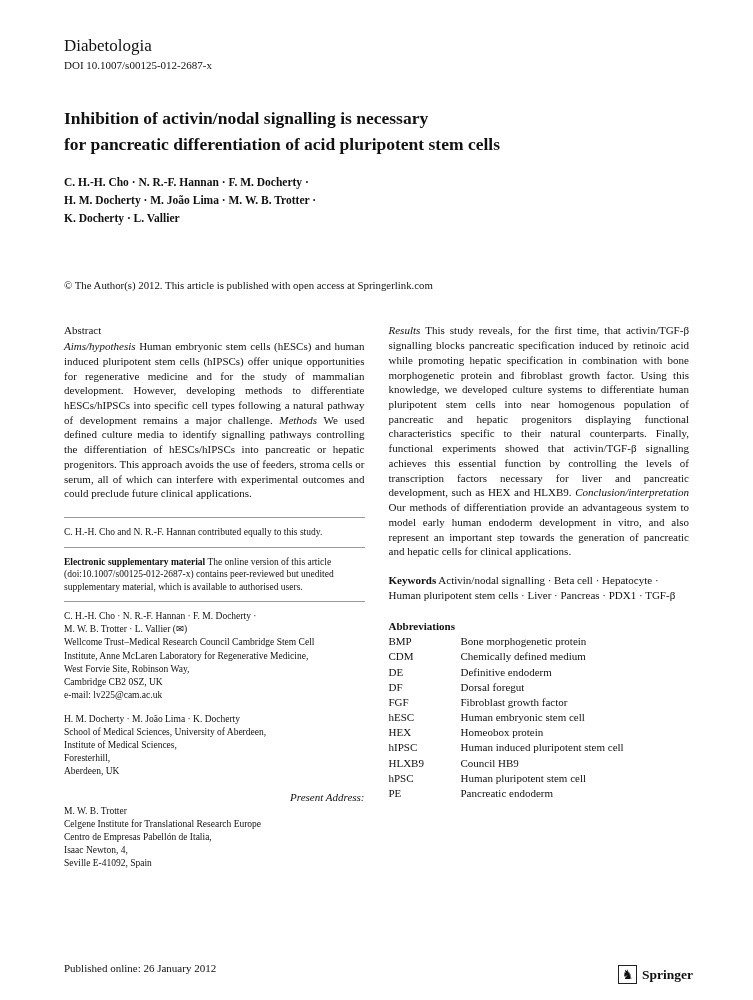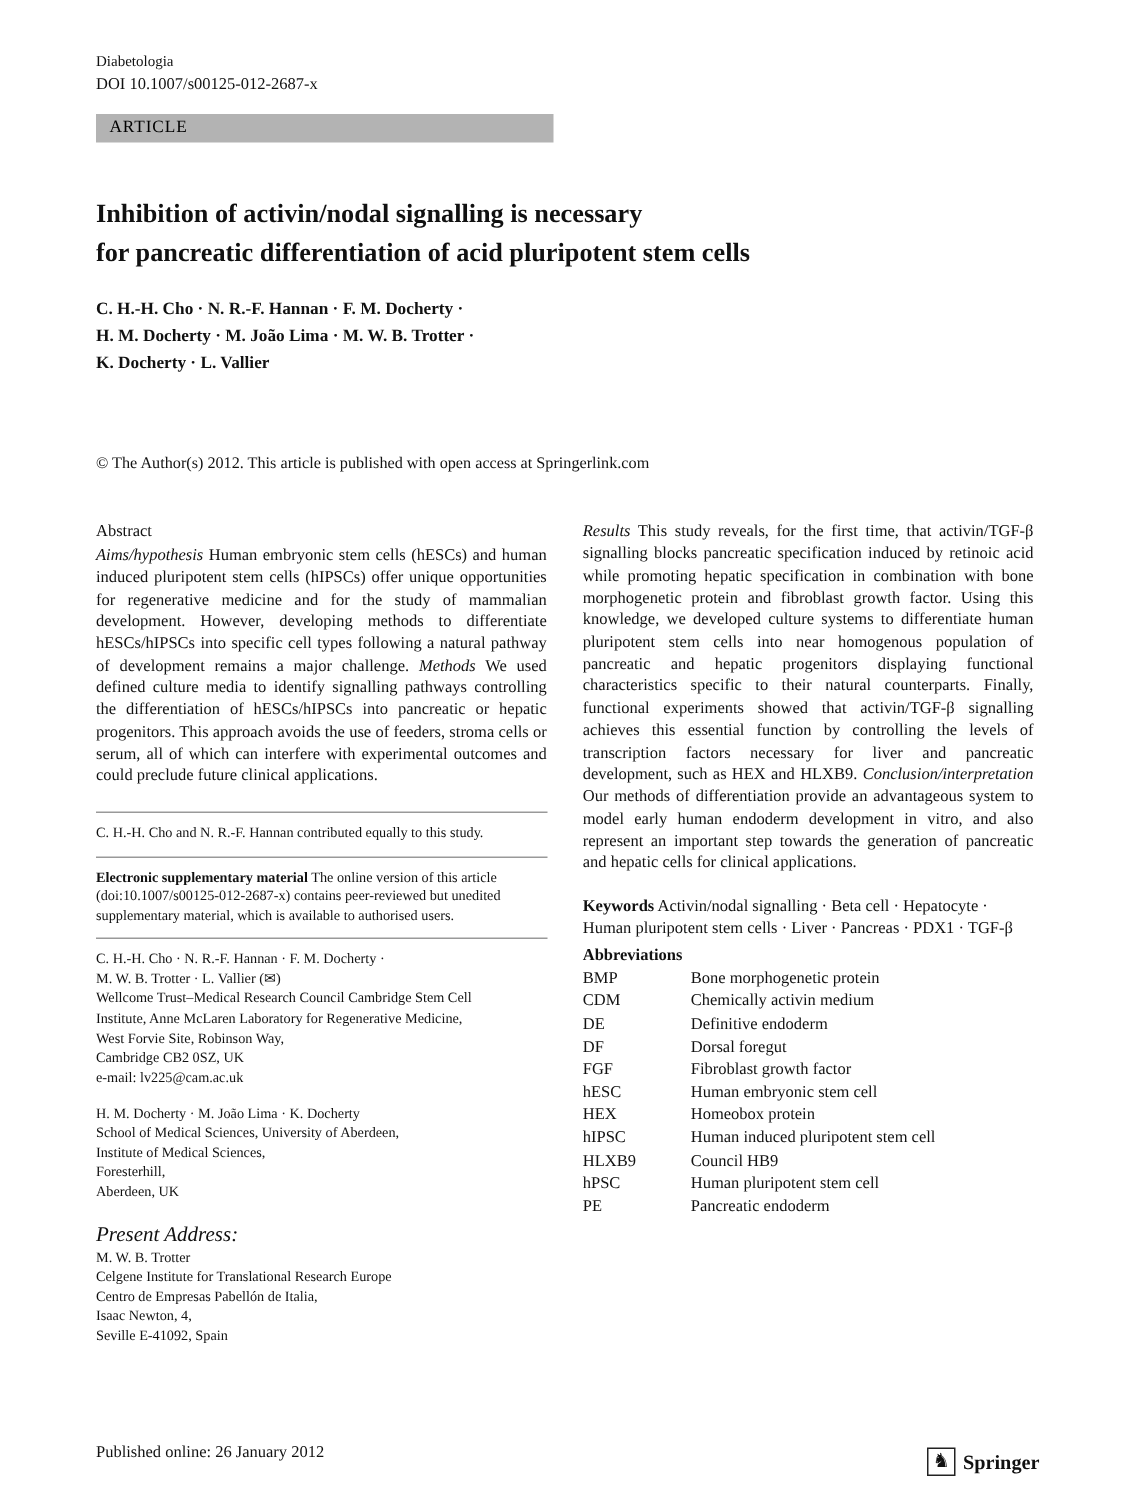--- a/index.html
+++ b/index.html
@@ -8,21 +8,21 @@
     position: relative;
     width: 753px;
     height: 1000px;
     margin: 0 auto;
     background: #ffffff;
     color: #111111;
     font-family: "Liberation Serif", "DejaVu Serif", serif;
     padding: 36px 64px 0 64px;
     overflow: hidden;
   }
-  .journal-name { font-size: 10px; }
+  .journal-name { font-size: 17px; }
   .doi { font-size: 11px; margin-top: 3px; }
   .article-badge {
     margin-top: 14px;
     width: 305px;
     background: #b3b3b3;
     color: #000;
     font-size: 11.5px;
     padding: 3px 9px 4px 9px;
     letter-spacing: 0.6px;
   }
@@ -46,23 +46,23 @@
   .justified { text-align: justify; }
   .lead { font-style: italic; }
   .section-heading { font-weight: bold; }
   .abstract-heading { font-weight: normal; margin-bottom: 1px; }
   .fn { font-size: 9.5px; line-height: 1.32; }
   .fn-rule { border: 0; border-top: 1px solid #999; margin: 8px 0; }
   .fn-area { margin-top: 16px; }
   .affil { font-size: 9.5px; line-height: 1.38; white-space: pre-line; }
   .affil + .affil { margin-top: 11px; }
   .present-block { margin-top: 11px; }
-  .present-label { font-style: italic; font-size: 14px; line-height: 1.38; }
+  .present-label { font-style: italic; font-size: 11px; line-height: 1.38; text-align: right; }
   .keywords { margin-top: 14px; }
-  .abbrev-section { margin-top: 3px; }
+  .abbrev-section { margin-top: 16px; }
   .abbrev-list { margin-top: 1px; }
   .abbrev-row { display: flex; line-height: 1.38; align-items: center; }
   .abbrev-term { width: 72px; flex-shrink: 0; }
   .abbrev-def { flex: 1; }
   .published-online { position: absolute; left: 64px; bottom: 26px; font-size: 11px; }
   .springer-logo { position: absolute; right: 60px; bottom: 16px; display: flex; align-items: center; gap: 5px; }
   .springer-horse {
     width: 19px; height: 19px;
     border: 1.6px solid #222;
     display: flex; align-items: center; justify-content: center;
@@ -71,21 +71,20 @@
   }
   .springer-text { font-size: 13.5px; font-weight: bold; }
 </style>
 </head>
 <body>
 
 <div class="page">
 
   <div class="journal-name">Diabetologia</div>
   <div class="doi">DOI 10.1007/s00125-012-2687-x</div>
-  <div class="article-badge">ARTICLE</div>
 
   <h1 class="title">Inhibition of activin/nodal signalling is necessary
 for pancreatic differentiation of acid pluripotent stem cells</h1>
 
   <div class="authors">C. H.-H. Cho · N. R.-F. Hannan · F. M. Docherty ·
 H. M. Docherty · M. João Lima · M. W. B. Trotter ·
 K. Docherty · L. Vallier</div>
 
   <div class="dates">
     <div>© The Author(s) 2012. This article is published with open access at Springerlink.com</div>
@@ -141,21 +140,21 @@
 
       <div class="abbrev-section">
         <div class="section-heading">Abbreviations</div>
         <div class="abbrev-list">
           <div class="abbrev-row">
             <span class="abbrev-term">BMP</span>
             <span class="abbrev-def">Bone morphogenetic protein</span>
           </div>
           <div class="abbrev-row">
             <span class="abbrev-term">CDM</span>
-            <span class="abbrev-def">Chemically activin medium</span>
+            <span class="abbrev-def">Chemically defined medium</span>
           </div>
           <div class="abbrev-row">
             <span class="abbrev-term">DE</span>
             <span class="abbrev-def">Definitive endoderm</span>
           </div>
           <div class="abbrev-row">
             <span class="abbrev-term">DF</span>
             <span class="abbrev-def">Dorsal foregut</span>
           </div>
           <div class="abbrev-row">

